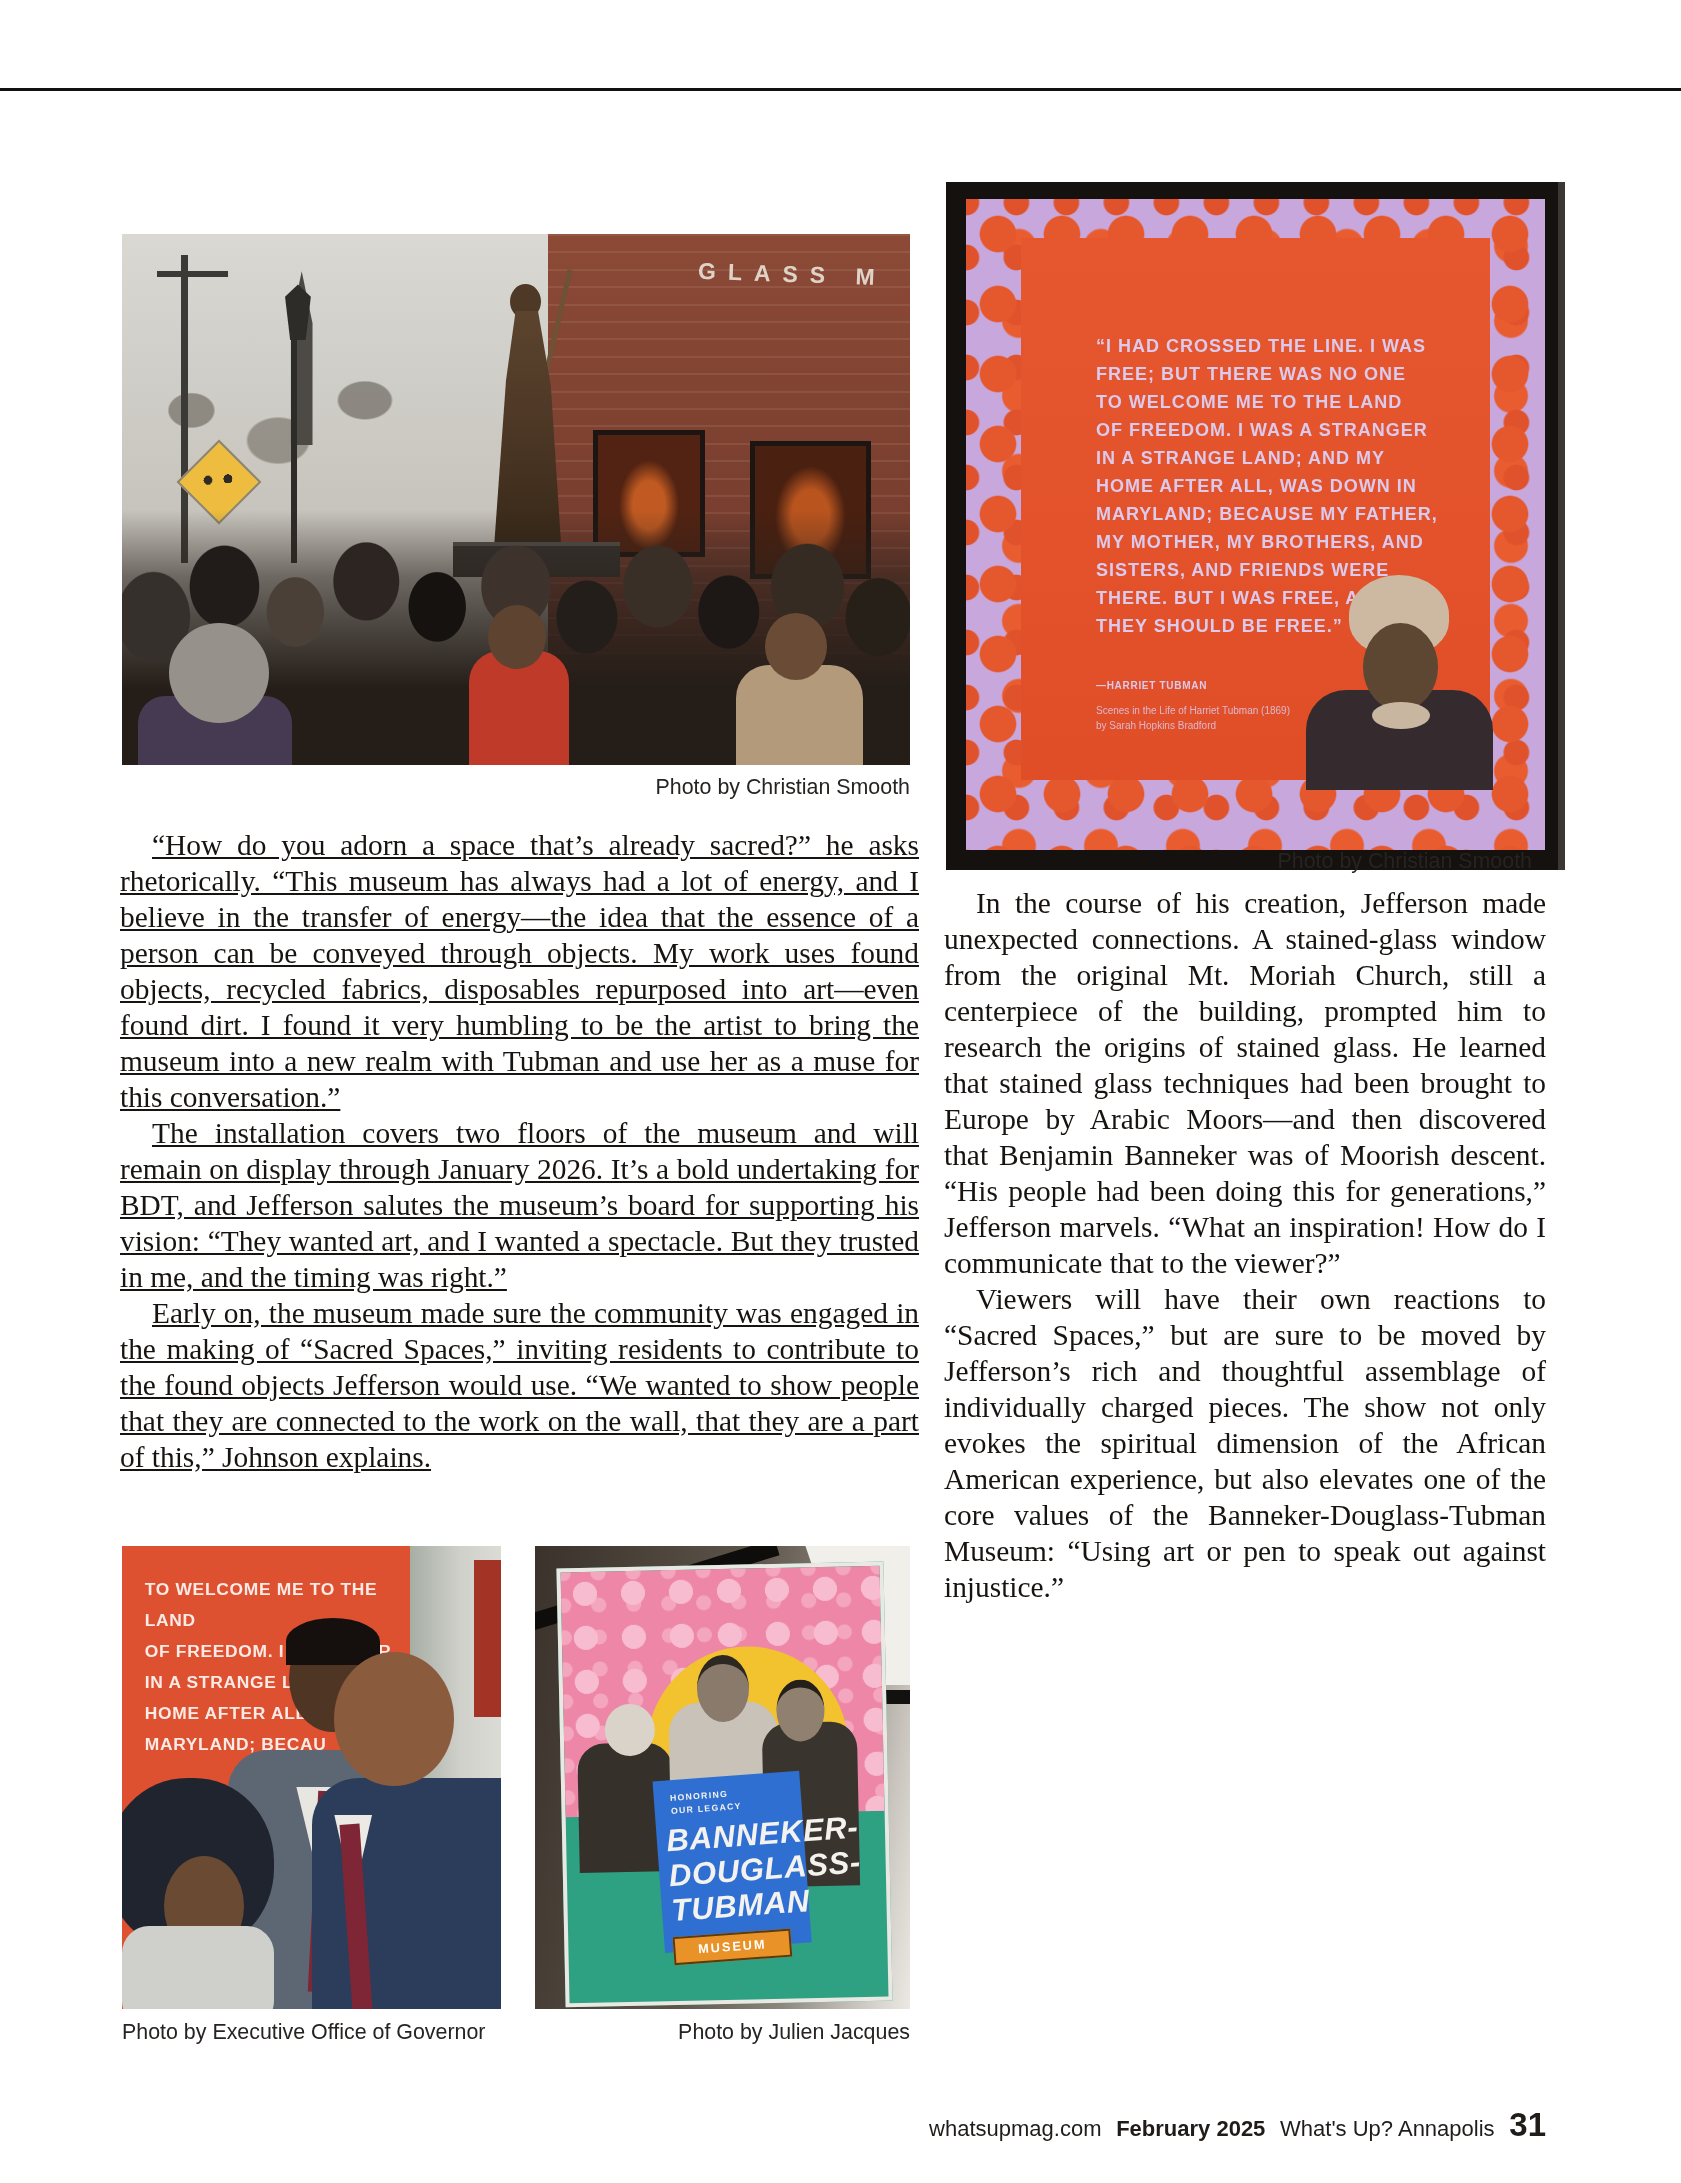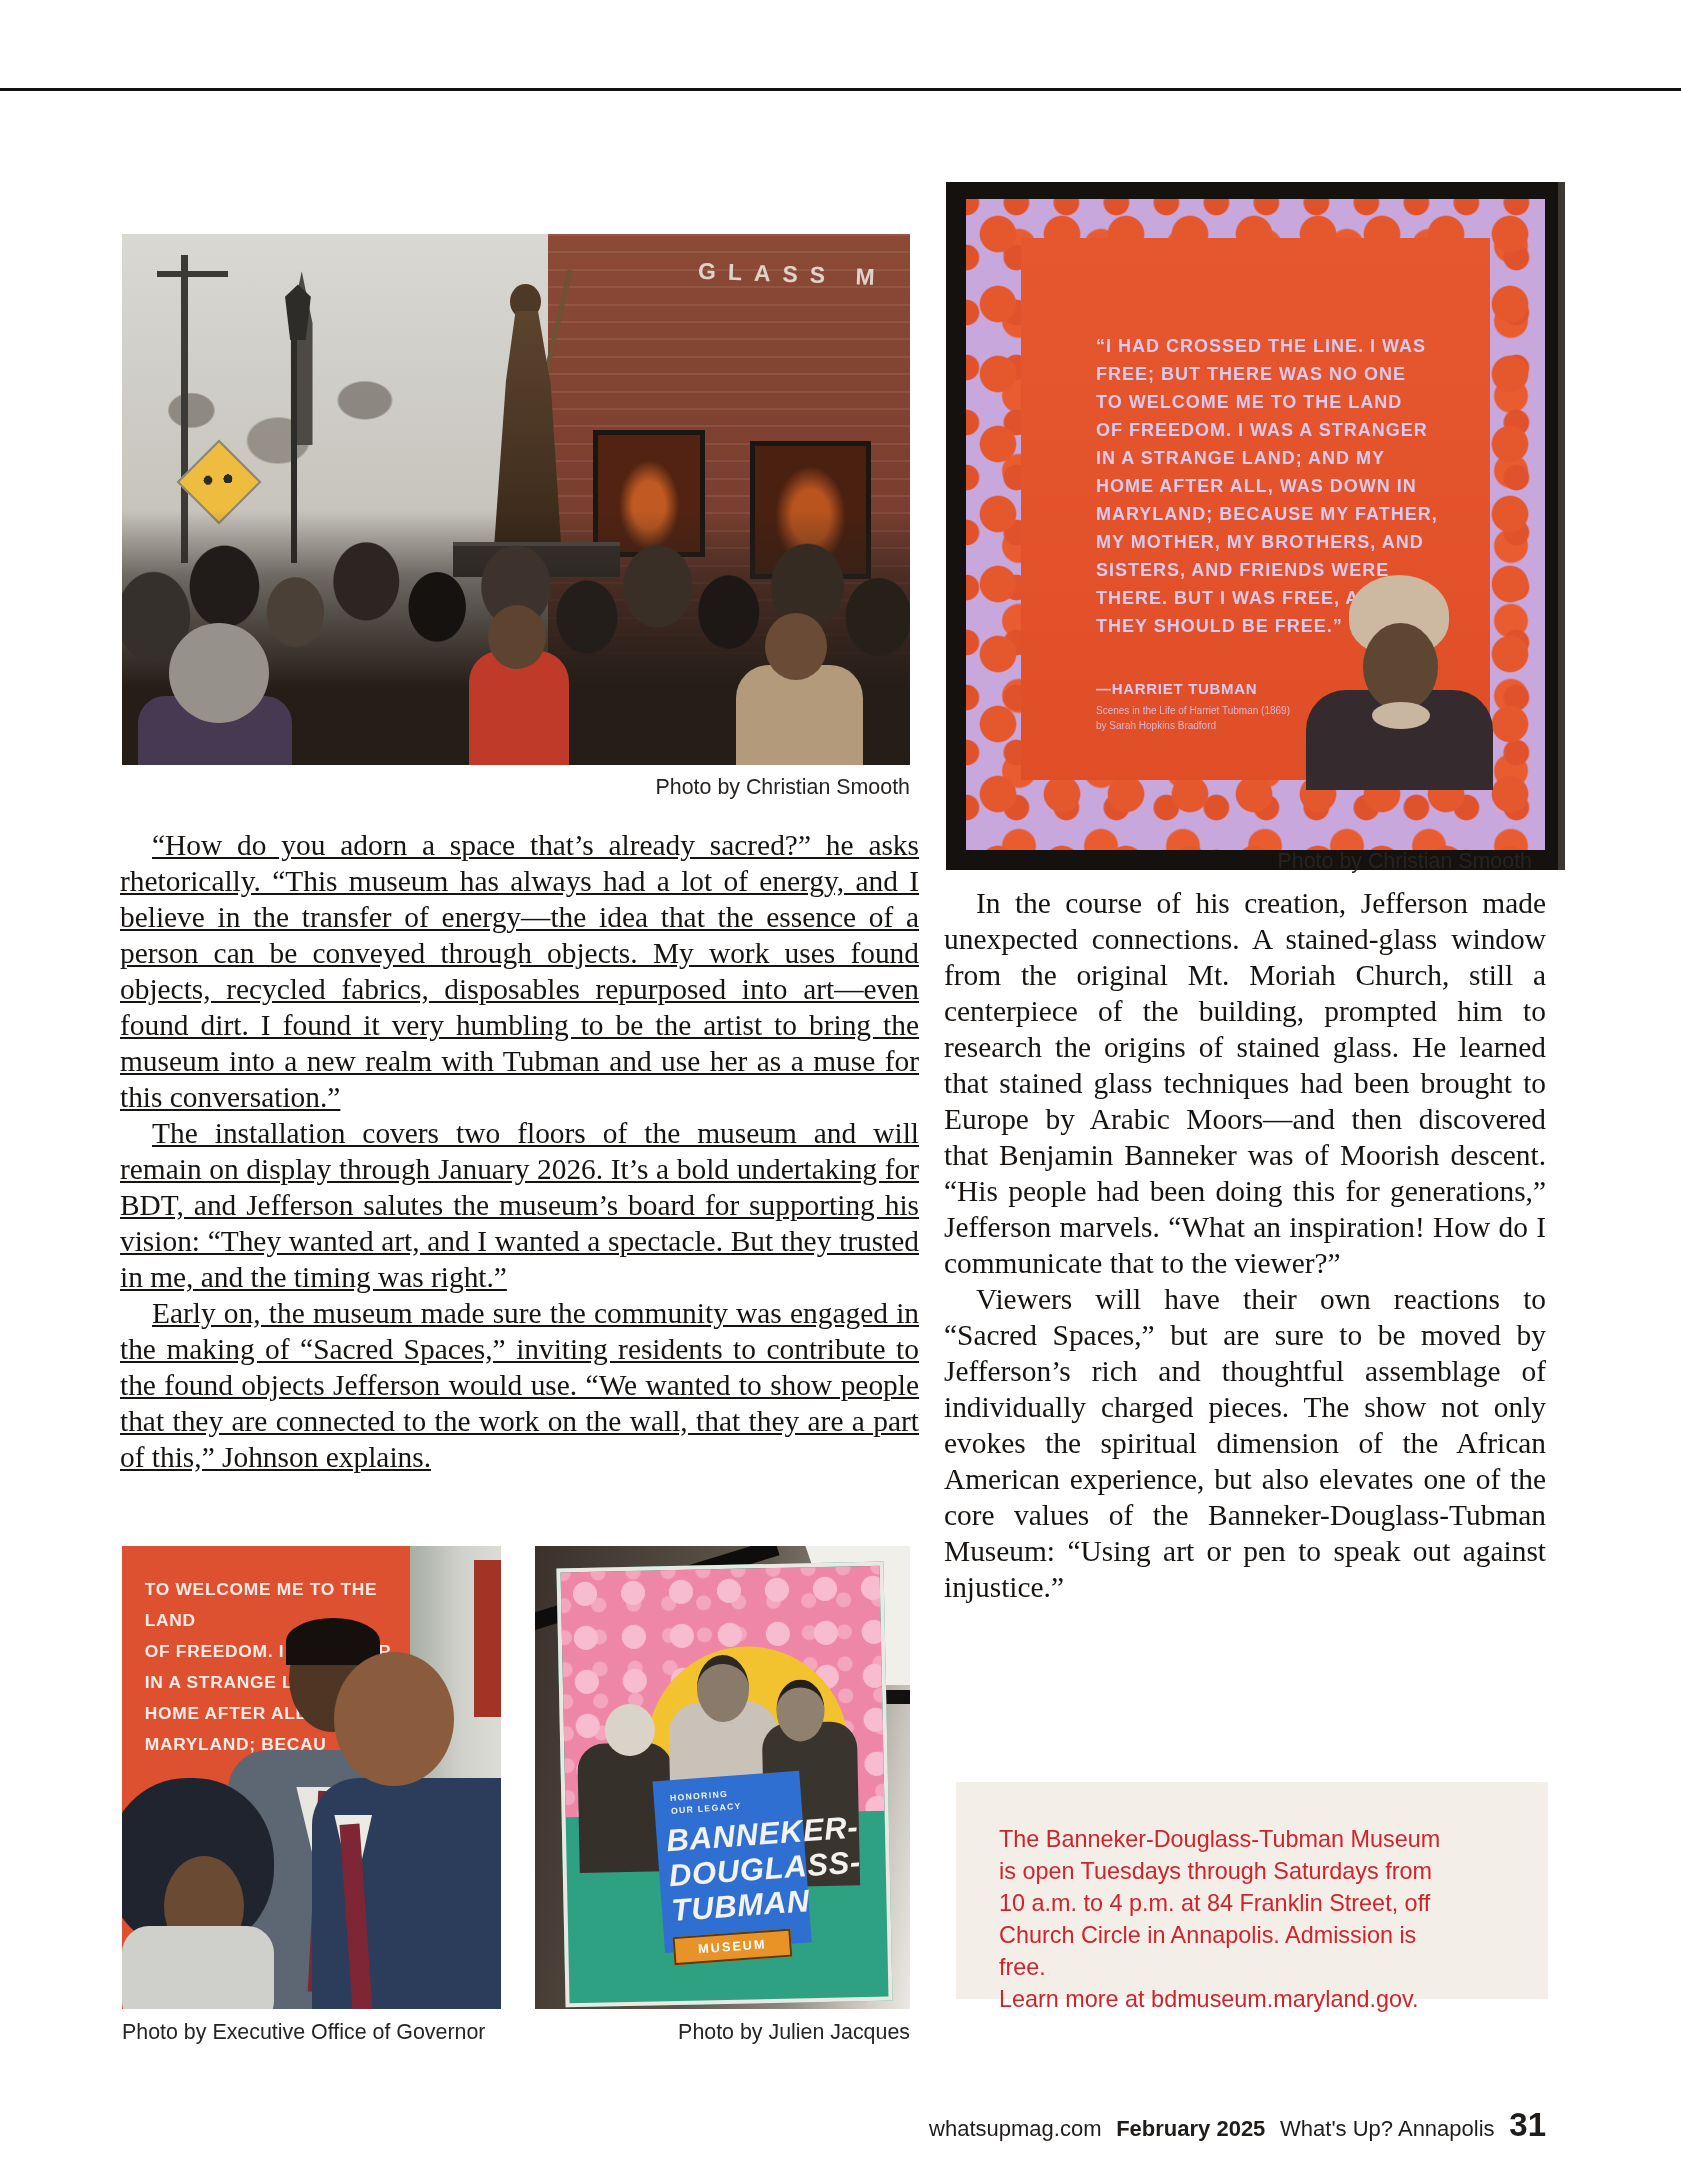--- a/index.html
+++ b/index.html
@@ -77,21 +77,21 @@
     background-image:
       radial-gradient(circle at 50% 50%,#e5582e 0 37%,transparent 40%),
       radial-gradient(circle at 50% 50%,#e0522b 0 33%,transparent 36%),
       radial-gradient(circle at 50% 50%,#e85c30 0 29%,transparent 32%);
     background-size:64px 70px,50px 55px,82px 75px;
     background-position:0 0,25.4px 31px,12px 9.4px;}
   .poster-panel{position:absolute;left:55px;right:55px;top:39px;bottom:70px;
     background:linear-gradient(180deg,#e6572f 0%,#e04e28 100%);}
   .poster-quote{position:absolute;left:75px;top:94px;right:33px;color:#dccaec;
     font-size:18px;line-height:28px;font-weight:bold;letter-spacing:1px;white-space:pre-line;}
-  .poster-attr{position:absolute;left:75px;top:442px;color:#dccaec;font-size:15px;font-weight:bold;letter-spacing:0.7px;}
+  .poster-attr{position:absolute;left:75px;top:442px;color:#dccaec;font-size:10px;font-weight:bold;letter-spacing:0.7px;}
   .poster-src{position:absolute;left:75px;top:466px;color:#dccaec;font-size:10px;line-height:14.7px;opacity:.85;white-space:pre-line;}
   .tubman-portrait{position:absolute;right:-4px;bottom:-5.4px;width:201px;height:214px;}
   .tp-wrap{position:absolute;left:56px;top:4px;width:100px;height:80px;border-radius:50% 50% 42% 42%;background:#cdb8a2;}
   .tp-face{position:absolute;left:70px;top:52px;width:75px;height:88px;border-radius:50%;background:#5d4632;}
   .tp-body{position:absolute;left:13.4px;top:119px;width:187px;height:100px;border-radius:40px 40px 0 0;background:#352b2e;}
   .tp-collar{position:absolute;left:79px;top:131px;width:58px;height:27px;border-radius:50%;background:#c9b6a0;}
 
   
   .body-col{position:absolute;font-family:"Liberation Serif",serif;font-size:29.4px;line-height:36px;
     color:#171310;text-align:justify;}
@@ -229,27 +229,20 @@
   <div class="body-col col-left">
     <p>“How do you adorn a space that’s already sacred?” he asks rhetorically. “This museum has always had a lot of energy, and I believe in the transfer of energy—the idea that the essence of a person can be conveyed through objects. My work uses found objects, recycled fabrics, disposables repurposed into art—even found dirt. I found it very humbling to be the artist to bring the museum into a new realm with Tubman and use her as a muse for this conversation.”</p>
     <p>The installation covers two floors of the museum and will remain on display through January 2026. It’s a bold undertaking for BDT, and Jefferson salutes the museum’s board for supporting his vision: “They wanted art, and I wanted a spectacle. But they trusted in me, and the timing was right.”</p>
     <p>Early on, the museum made sure the community was engaged in the making of “Sacred Spaces,” inviting residents to contribute to the found objects Jefferson would use. “We wanted to show people that they are connected to the work on the wall, that they are a part of this,” Johnson explains.</p>
   </div>
   <div class="body-col col-right">
     <p>In the course of his creation, Jefferson made unexpected connections. A stained-glass window from the original Mt. Moriah Church, still a centerpiece of the building, prompted him to research the origins of stained glass. He learned that stained glass techniques had been brought to Europe by Arabic Moors—and then discovered that Benjamin Banneker was of Moorish descent. “His people had been doing this for generations,” Jefferson marvels. “What an inspiration! How do I communicate that to the viewer?”</p>
     <p>Viewers will have their own reactions to “Sacred Spaces,” but are sure to be moved by Jefferson’s rich and thoughtful assemblage of individually charged pieces. The show not only evokes the spiritual dimension of the African American experience, but also elevates one of the core values of the Banneker-Douglass-Tubman Museum: “Using art or pen to speak out against injustice.”</p>
   </div>
 
-  <div class="info-box">
-    <div class="info-box-text">The Banneker-Douglass-Tubman Museum
-is open Tuesdays through Saturdays from
-10 a.m. to 4 p.m. at 84 Franklin Street, off
-Church Circle in Annapolis. Admission is free.
-Learn more at bdmuseum.maryland.gov.</div>
-  </div>
 
   <div class="photo photo-bl">
     <div class="bl-wall"></div>
     <div class="bl-red-sliver"></div>
     <div class="bl-quote">TO WELCOME ME TO THE LAND
 OF FREEDOM. I WAS A STR
 IN A STRANGE LAND; AN
 HOME AFTER ALL, WAS
 MARYLAND; BECAU</div>
     <div class="bl-man1-body"></div>

